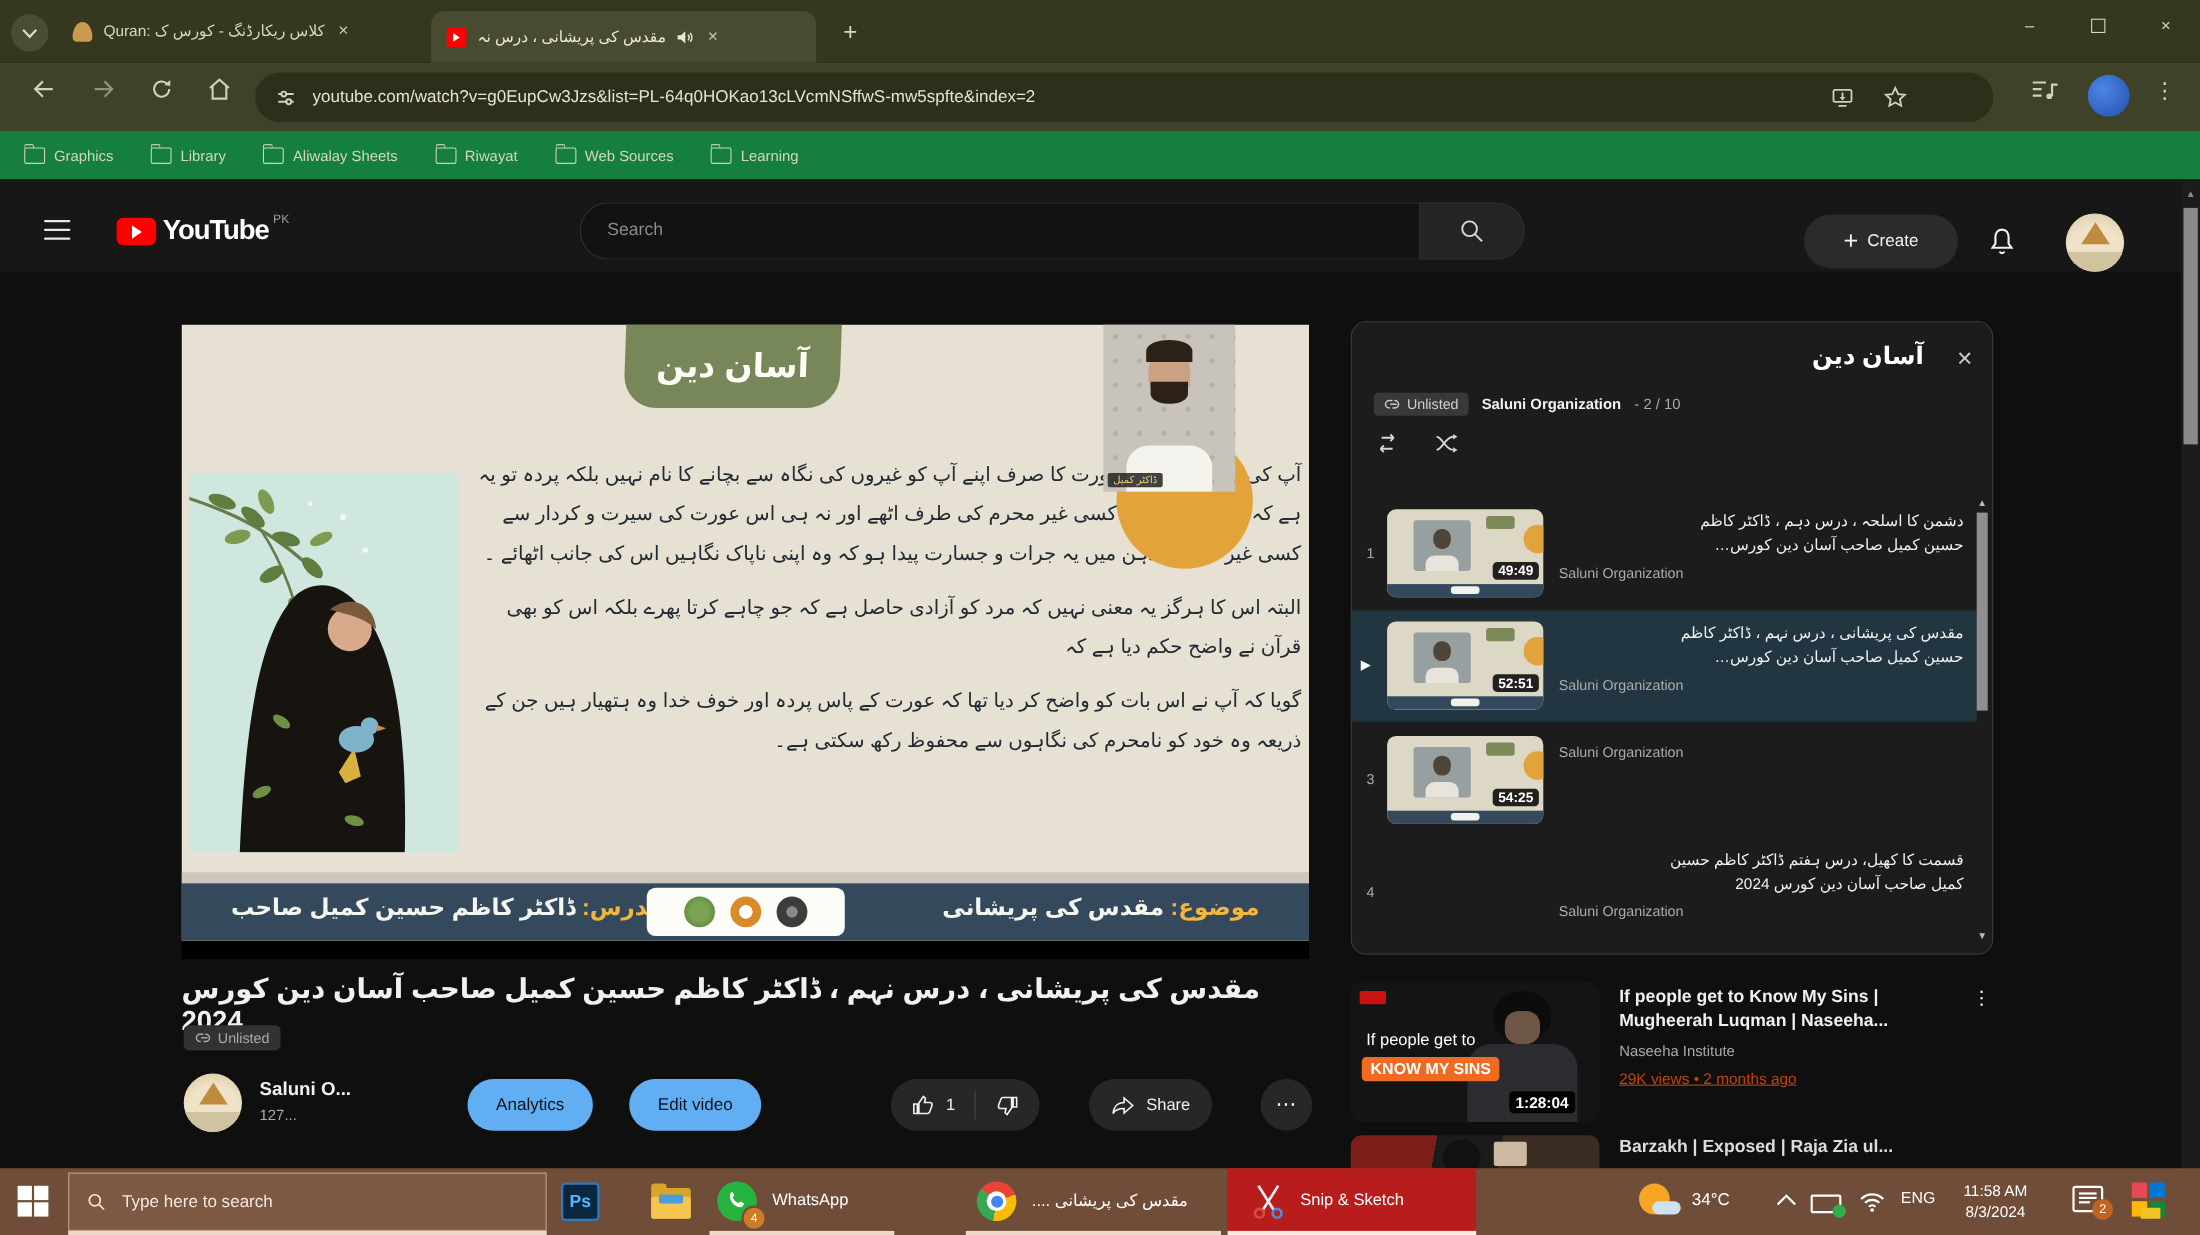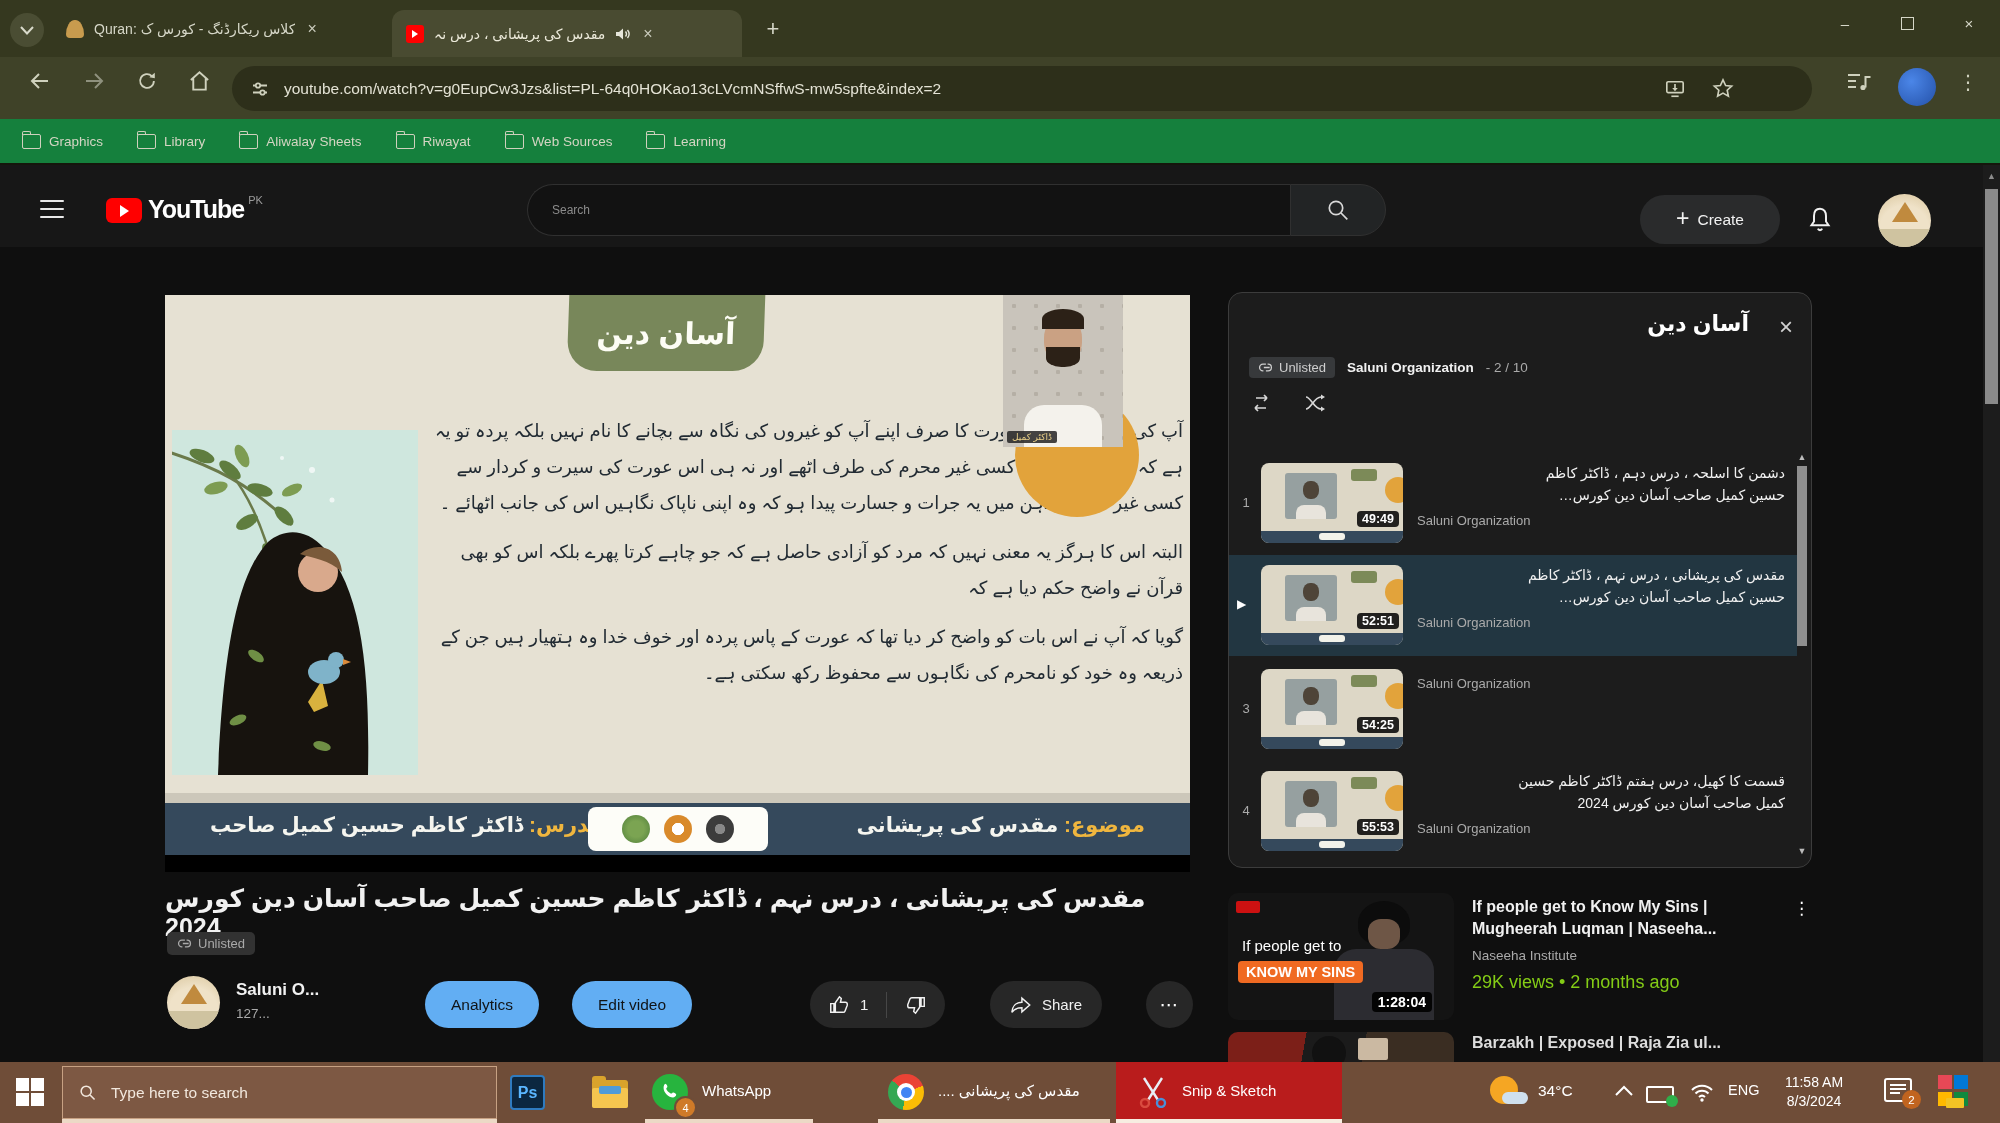--- a/index.html
+++ b/index.html
@@ -40,21 +40,21 @@
   
   .masthead{position:absolute;left:0;top:165px;width:2000px;height:82px;background:#171717;}
   .burger{position:absolute;left:40px;top:200px;width:24px;height:18px;display:flex;flex-direction:column;justify-content:space-between;}
   .burger i{display:block;height:2px;background:#e9e9e9;border-radius:1px;}
   .ytlogo{position:absolute;left:106px;top:194px;display:flex;align-items:flex-start;}
   .ytbadge{width:36px;height:25px;background:#f00;border-radius:6px;display:flex;align-items:center;justify-content:center;margin:4px 6px 0 0;}
   .ytbadge i{width:0;height:0;border-left:9px solid #fff;border-top:6px solid transparent;border-bottom:6px solid transparent;}
   .ytword{color:#fff;font-size:25px;font-weight:bold;letter-spacing:-1px;margin-top:1px;}
   .ytpk{color:#9b9b9b;font-size:11px;margin:0 0 0 4px;}
   .searchpill{position:absolute;left:527px;top:184px;width:763px;height:52px;background:#121212;border:1px solid #303030;
-              border-right:none;border-radius:26px 0 0 26px;display:flex;align-items:center;color:#8b8b8b;font-size:12px;padding-left:24px;box-sizing:border-box;}
+              border-right:none;border-radius:26px 0 0 26px;display:flex;align-items:center;color:#8b8b8b;font-size:16px;padding-left:24px;box-sizing:border-box;}
   .searchbtn{position:absolute;left:1290px;top:184px;width:96px;height:52px;background:#222425;border:1px solid #303030;
              border-radius:0 26px 26px 0;display:flex;align-items:center;justify-content:center;box-sizing:border-box;}
   .createbtn{position:absolute;left:1640px;top:195px;width:140px;height:49px;border-radius:25px;background:#2a2b2c;
              display:flex;align-items:center;justify-content:center;gap:8px;color:#f1f1f1;font-size:15.5px;}
   .plus{font-size:23px;font-weight:300;line-height:1;margin-top:-2px;}
   .bell{position:absolute;left:1806px;top:205px;color:#f1f1f1;}
   .mh-avatar{position:absolute;left:1878px;top:194px;width:53px;height:53px;border-radius:50%;
              background:radial-gradient(circle at 50% 68%,#efe2c8 0 55%,#d8c49a 100%);overflow:hidden;}
   .dome{position:absolute;left:50%;top:16%;transform:translateX(-50%);width:0;height:0;
         border-left:13px solid transparent;border-right:13px solid transparent;border-bottom:20px solid #c08a3e;}
@@ -145,21 +145,21 @@
   .sg-red{position:absolute;left:8px;top:8px;width:24px;height:12px;background:#c11; border-radius:2px;}
   .sg-t1{position:absolute;left:14px;top:44px;color:#fff;font-size:15px;}
   .sg-t2{position:absolute;left:10px;top:68px;background:#f06a22;color:#fff;font-size:14.5px;font-weight:bold;padding:3px 8px;border-radius:4px;}
   .sg-man-hair{position:absolute;right:44px;top:8px;width:52px;height:44px;background:#0c0c0c;border-radius:50% 50% 40% 40%;}
   .sg-man-face{position:absolute;right:54px;top:26px;width:32px;height:30px;background:#6e5646;border-radius:40%;}
   .sg-man-body{position:absolute;right:20px;top:56px;width:100px;height:75px;background:#2c2c31;border-radius:22px 22px 0 0;}
   .sg-dur{position:absolute;right:22px;bottom:8px;background:rgba(0,0,0,.9);color:#fff;font-size:14px;font-weight:bold;border-radius:4px;padding:2px 6px;}
   .sgtitle{position:absolute;left:1472px;top:896px;width:308px;color:#f1f1f1;font-size:16px;font-weight:bold;line-height:1.4;}
   .sgdots{position:absolute;left:1793px;top:898px;color:#fff;font-size:17px;}
   .sgch{position:absolute;left:1472px;top:948px;color:#aaa;font-size:13.5px;}
-  .sgmeta{position:absolute;left:1472px;top:972px;color:#84cc16;font-size:18px;}
+  .sgmeta{position:absolute;left:1472px;top:972px;color:#c2410c;font-size:14px;text-decoration:underline;}
   .sg2thumb{position:absolute;left:1228px;top:1032px;width:226px;height:30px;border-radius:10px 10px 0 0;overflow:hidden;
             background:linear-gradient(100deg,#7c1f18 0 34%,#1b1b1b 34% 60%,#3a2d22 60% 100%);}
   .sg2thumb i{position:absolute;left:84px;top:4px;width:34px;height:34px;border-radius:50%;background:#111;}
   .sg2thumb b{position:absolute;left:130px;top:6px;width:30px;height:22px;background:#cbb9a2;border-radius:2px;}
   .sg2title{position:absolute;left:1472px;top:1034px;width:300px;color:#ddd;font-size:16px;font-weight:bold;white-space:nowrap;overflow:hidden;}
 
   
   .taskbar{position:absolute;left:0;top:1062px;width:2000px;height:61px;background:#6f4d38;z-index:60;color:#fff;}
   .tb-start{position:absolute;left:16px;top:16px;width:28px;height:28px;display:grid;grid-template-columns:13px 13px;grid-gap:2px;}
   .tb-start i{background:#fff;width:13px;height:13px;}
@@ -532,32 +532,20 @@
           </div>
         <span class="dur">54:25</span>
       </div>
       <div class="pltext">
         <div class="plch">Saluni Organization</div>
       </div>
     </div>
 
     <div class="plrow" style="top:468px;">
       <div class="plidx">4</div>
-      <div class="mthumb">
-        <div class="mt-lbl"></div>
-          <div class="mt-orb"></div>
-          <div class="mt-pic">
-            <i></i>
-            <b></b>
-          </div>
-          <div class="mt-strip">
-            <i></i>
-          </div>
-        <span class="dur">55:53</span>
-      </div>
       <div class="pltext">
         <div class="plt"><span>قسمت کا کھیل، درس ہفتم ڈاکٹر کاظم حسین</span><br><span>کمیل صاحب آسان دین کورس 2024</span></div>
         <div class="plch">Saluni Organization</div>
       </div>
     </div>
 
     <div class="plscroll">
       <div class="a" style="top:2px;">▲</div>
       <div class="thumb"></div>
       <div class="a" style="bottom:0;">▼</div>

